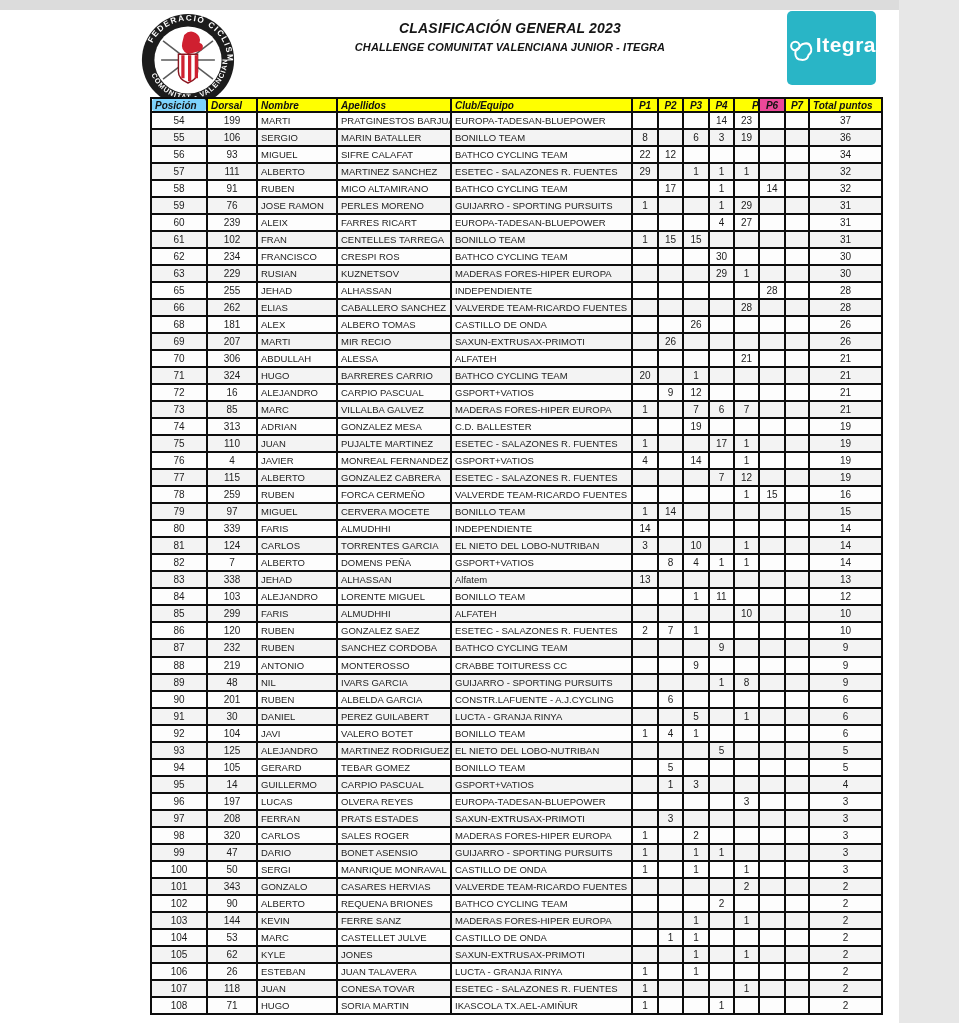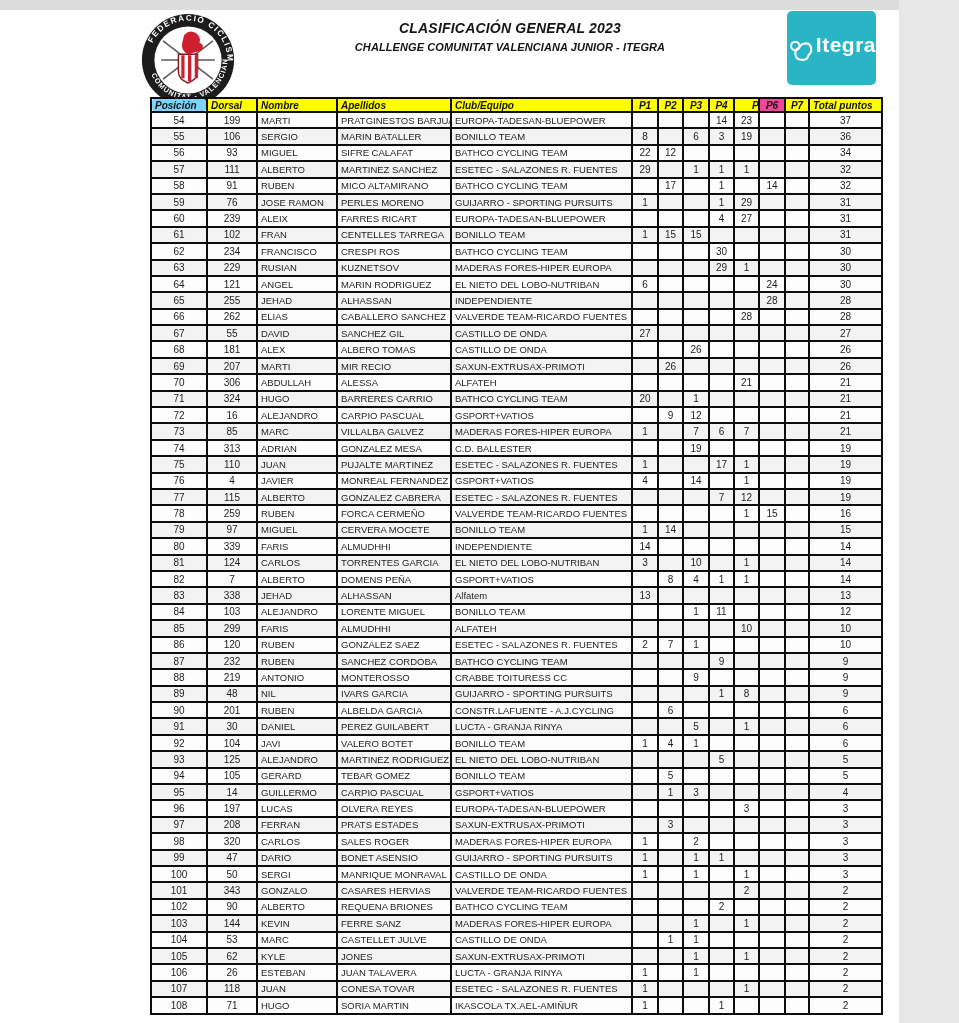--- a/index.html
+++ b/index.html
@@ -302,35 +302,20 @@
           <td class="c"></td>
           <td class="c"></td>
           <td class="c"></td>
           <td class="c">29</td>
           <td class="c">1</td>
           <td class="c"></td>
           <td class="c"></td>
           <td class="c">30</td>
         </tr>
         <tr>
-          <td class="c">64</td>
-          <td class="c">121</td>
-          <td class="txt">ANGEL</td>
-          <td class="txt">MARIN RODRIGUEZ</td>
-          <td class="txt">EL NIETO DEL LOBO-NUTRIBAN</td>
-          <td class="c">6</td>
-          <td class="c"></td>
-          <td class="c"></td>
-          <td class="c"></td>
-          <td class="c"></td>
-          <td class="c">24</td>
-          <td class="c"></td>
-          <td class="c">30</td>
-        </tr>
-        <tr>
           <td class="c">65</td>
           <td class="c">255</td>
           <td class="txt">JEHAD</td>
           <td class="txt">ALHASSAN</td>
           <td class="txt">INDEPENDIENTE</td>
           <td class="c"></td>
           <td class="c"></td>
           <td class="c"></td>
           <td class="c"></td>
           <td class="c"></td>
@@ -345,35 +330,20 @@
           <td class="txt">CABALLERO SANCHEZ</td>
           <td class="txt">VALVERDE TEAM-RICARDO FUENTES</td>
           <td class="c"></td>
           <td class="c"></td>
           <td class="c"></td>
           <td class="c"></td>
           <td class="c">28</td>
           <td class="c"></td>
           <td class="c"></td>
           <td class="c">28</td>
-        </tr>
-        <tr>
-          <td class="c">67</td>
-          <td class="c">55</td>
-          <td class="txt">DAVID</td>
-          <td class="txt">SANCHEZ GIL</td>
-          <td class="txt">CASTILLO DE ONDA</td>
-          <td class="c">27</td>
-          <td class="c"></td>
-          <td class="c"></td>
-          <td class="c"></td>
-          <td class="c"></td>
-          <td class="c"></td>
-          <td class="c"></td>
-          <td class="c">27</td>
         </tr>
         <tr>
           <td class="c">68</td>
           <td class="c">181</td>
           <td class="txt">ALEX</td>
           <td class="txt">ALBERO TOMAS</td>
           <td class="txt">CASTILLO DE ONDA</td>
           <td class="c"></td>
           <td class="c"></td>
           <td class="c">26</td>

